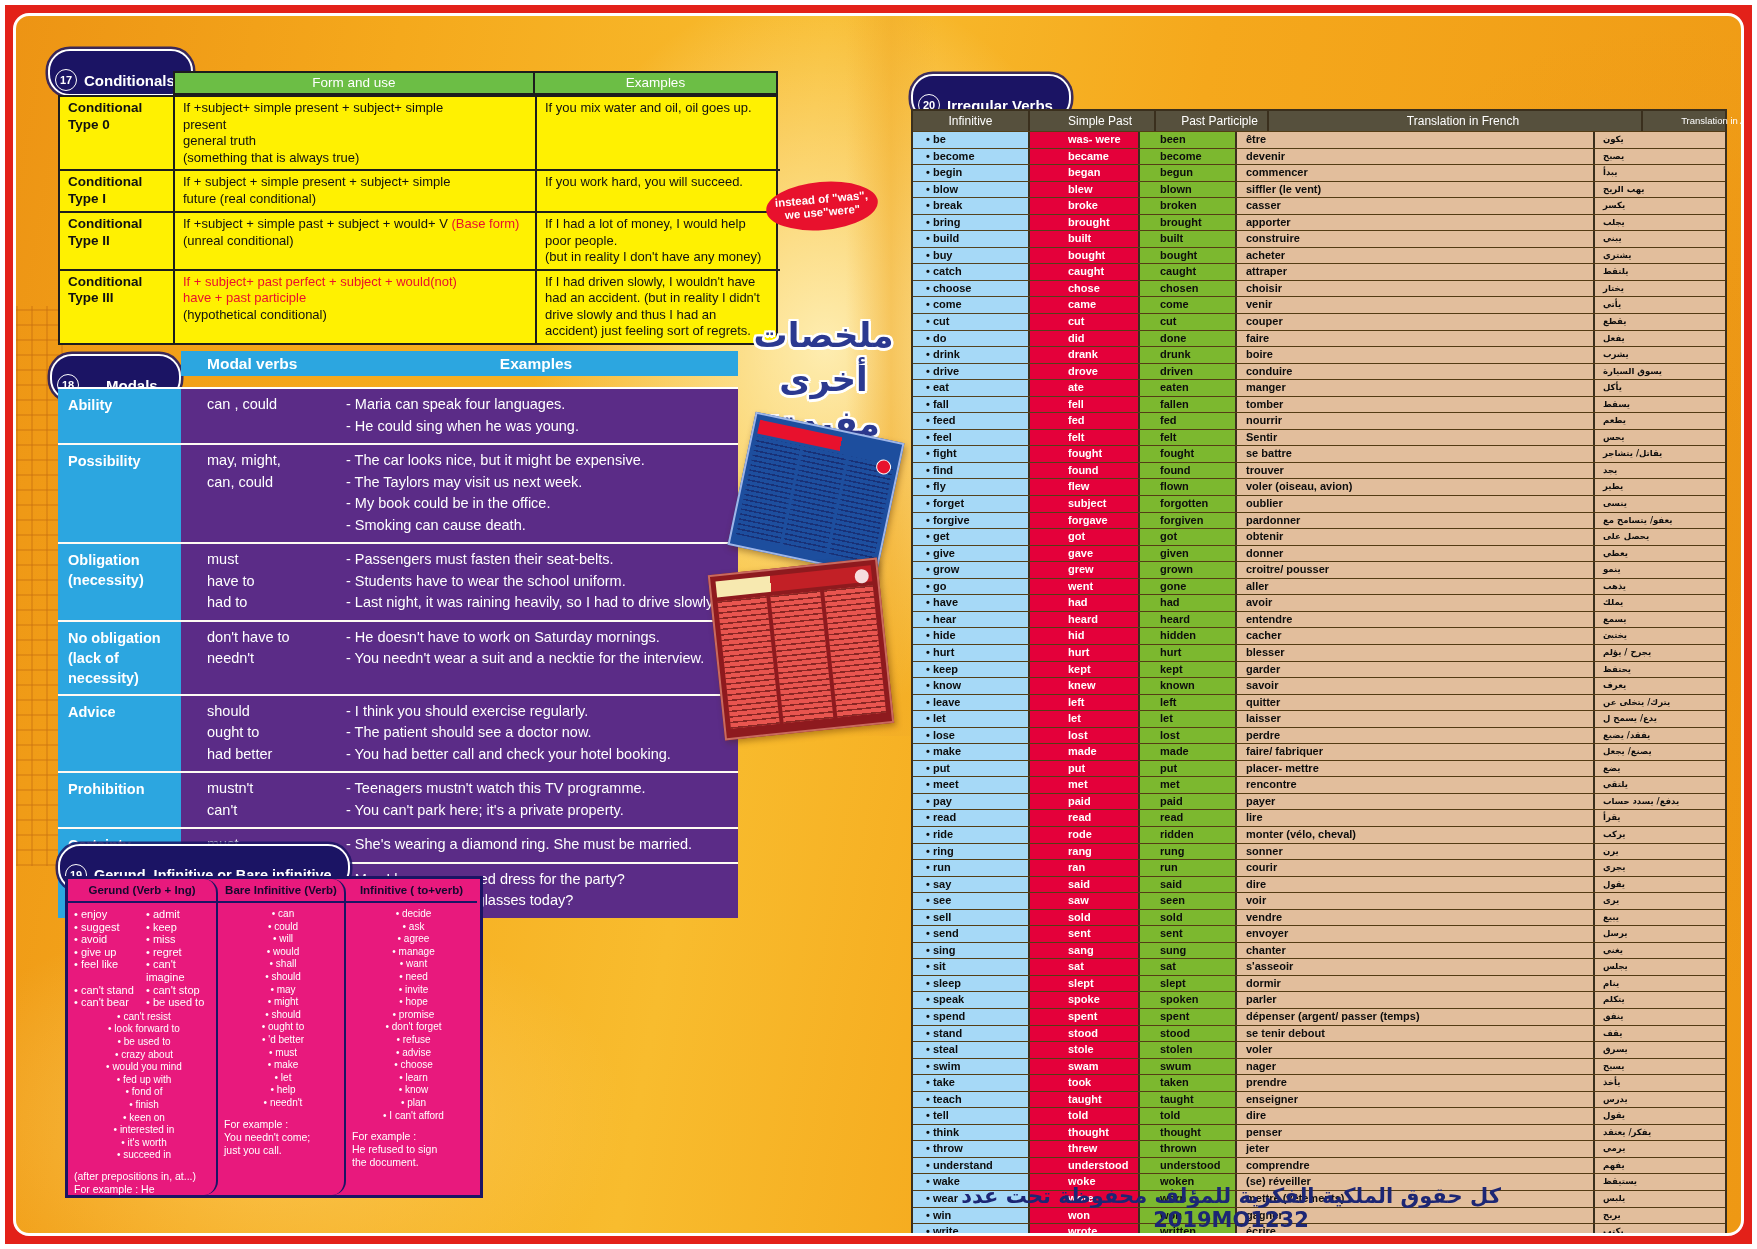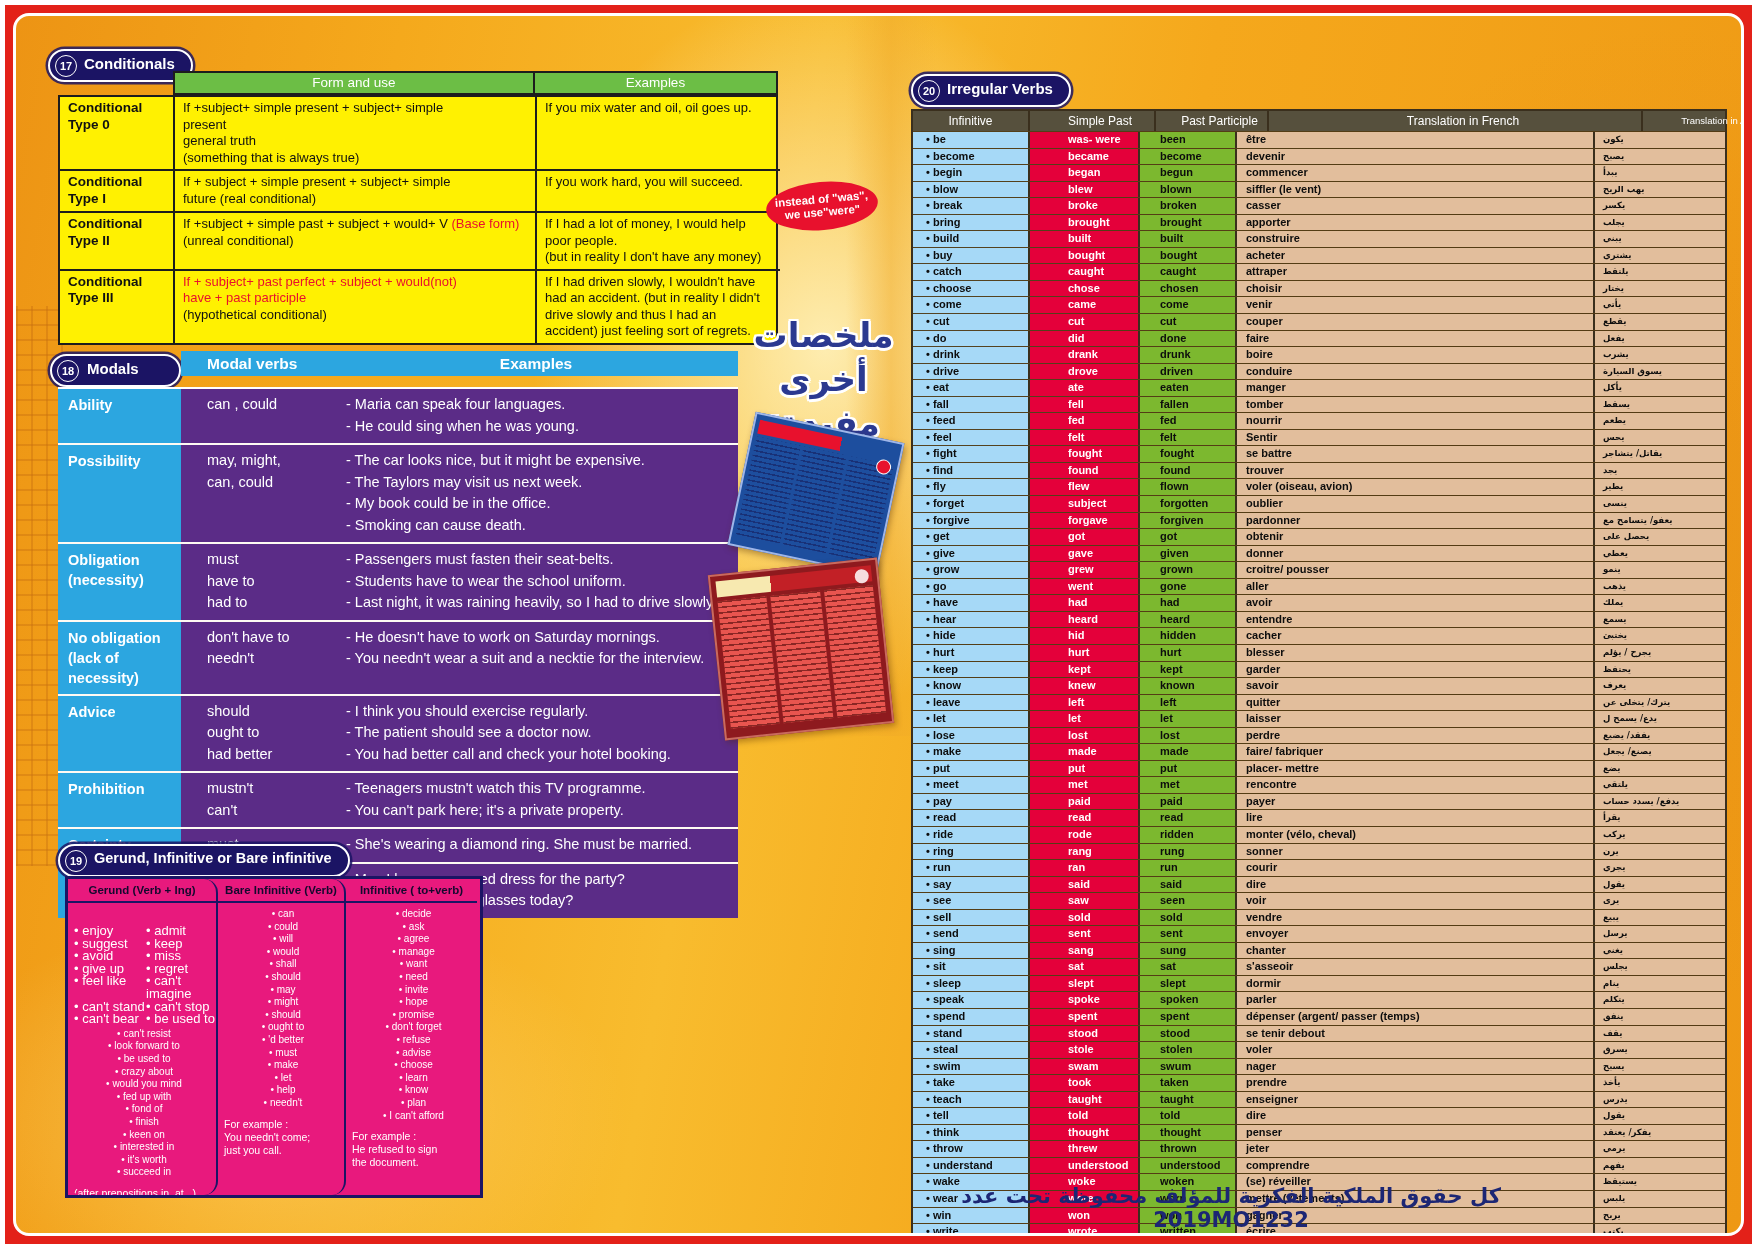--- a/index.html
+++ b/index.html
@@ -10,22 +10,22 @@
       radial-gradient(ellipse 500px 300px at 260px 1100px, rgba(255,222,130,.5), rgba(255,222,130,0) 70%),
       radial-gradient(ellipse 600px 700px at 1650px 500px, rgba(220,130,20,.25), rgba(220,130,20,0) 70%),
       linear-gradient(100deg,#ED9414 0%,#F5A91C 20%,#F8BC2E 42%,#F5A81C 62%,#EE9814 100%);}
   .deco-grid{position:absolute;left:0;top:290px;width:48px;height:560px;opacity:.45;pointer-events:none;
     background:repeating-linear-gradient(0deg,rgba(150,60,10,.4) 0 2px,transparent 2px 15px),
                repeating-linear-gradient(90deg,rgba(150,60,10,.4) 0 2px,transparent 2px 15px);}
   .deco-pillar{position:absolute;left:830px;top:0;width:90px;height:720px;pointer-events:none;
     background:linear-gradient(90deg,rgba(230,150,30,0),rgba(240,170,40,.5),rgba(230,150,30,0));}
 
   
-  .badge{position:absolute;display:flex;align-items:flex-start;gap:7px;background:#1B1464;border:2px solid #fff;border-radius:22px;
-    box-shadow:0 0 0 2.5px rgba(27,20,100,.85);color:#fff;font-weight:bold;padding:4px 16px 3px 5px;white-space:nowrap;}
+  .badge{position:absolute;display:flex;align-items:center;gap:7px;background:#1B1464;border:2px solid #fff;border-radius:22px;
+    box-shadow:0 0 0 2.5px rgba(27,20,100,.85);color:#fff;font-weight:bold;padding:18px 16px 3px 5px;white-space:nowrap;}
   .badge .num{flex:0 0 auto;width:20px;height:20px;border:1.5px solid #fff;border-radius:50%;display:flex;align-items:center;justify-content:center;font-size:11px;}
   .badge .t{font-size:15px;}
 
   
   .cond-header{position:absolute;left:157px;top:55px;width:605px;height:24px;display:grid;grid-template-columns:362px 243px;}
   .cond-header>div{background:#6CBE45;border:2.5px solid #1d1d1d;color:#fff;text-align:center;font-size:13.5px;line-height:19px;}
   .cond-header>div+div{border-left:none;}
   .cond-body{position:absolute;left:42px;top:79px;width:720px;display:grid;grid-template-columns:115px 362px 243px;
     border:2.5px solid #1d1d1d;background:#FFF101;box-sizing:border-box;}
   .c-cell{border-right:2px solid #1d1d1d;border-bottom:2px solid #1d1d1d;padding:3px 8px;font-size:13px;line-height:16.5px;color:#111;box-sizing:border-box;}
@@ -52,21 +52,21 @@
   .m-verbs{padding-left:26px;}
   .m-ex{padding-left:12px;}
 
   
   .ger-table{position:absolute;left:49px;top:860px;width:418px;height:322px;background:#E8197D;border:3px solid #1B1464;
     display:grid;grid-template-columns:150px 128px 131px;box-sizing:border-box;overflow:hidden;}
   .g-col{border-right:2.5px solid #1B1464;display:flex;flex-direction:column;overflow:hidden;border-radius:14px;}
   .g-col:last-child{border-right:none;}
   .g-head{flex:0 0 22px;border-bottom:2.5px solid #1B1464;color:#14092e;font-weight:bold;font-size:11.5px;
     display:flex;align-items:center;justify-content:center;text-align:center;}
-  .g-pairs{display:grid;grid-template-columns:72px 1fr;padding:22px 0 0 6px;color:#fff;font-size:13px;line-height:12.6px;}
+  .g-pairs{display:grid;grid-template-columns:72px 1fr;padding:5px 0 0 6px;color:#fff;font-size:11px;line-height:12.6px;}
   .g-items{padding:2px 2px 0 6px;color:#fff;font-size:10px;line-height:12.6px;text-align:center;}
   .g-items.first{padding-top:5px;}
   .g-item::before{content:"• ";}
   .g-note{color:#fff;font-size:10.5px;line-height:13px;padding:8px 2px 0 6px;white-space:pre-line;}
 
   
   .arabic-note{position:absolute;left:700px;top:297px;width:215px;text-align:center;direction:rtl;
     font-family:"DejaVu Sans",sans-serif;font-weight:bold;font-size:34px;line-height:44px;color:#2B3990;
     text-shadow:-2px -2px 0 #fff,2px -2px 0 #fff,-2px 2px 0 #fff,2px 2px 0 #fff,0 -2.5px 0 #fff,0 2.5px 0 #fff,-2.5px 0 0 #fff,2.5px 0 0 #fff;}
   .thumb{position:absolute;box-shadow:2px 3px 6px rgba(80,40,0,.4);}
@@ -145,21 +145,21 @@
     <div class="c-cell pre last-col last-row r3">If I had driven slowly, I wouldn't have had an accident. (but in reality I didn't drive slowly and thus I had an accident) just feeling sort of regrets.</div>
   </div>
 
   <div class="instead-badge">
     <span>instead of "was",</span>
     <span>we use"were"</span>
   </div>
 
   <div class="badge" style="left:34px;top:338px;width:106px;justify-content:flex-start;">
     <span class="num">18</span>
-    <span class="t" style="margin-left:1px;">Modals</span>
+    <span class="t" style="margin-left:20px;">Modals</span>
   </div>
 
   <div class="modals-header">
     <div class="mh-verbs">Modal verbs</div>
     <div class="mh-ex">Examples</div>
   </div>
 
   <div class="modals-table">
 
       <div class="m-row">

